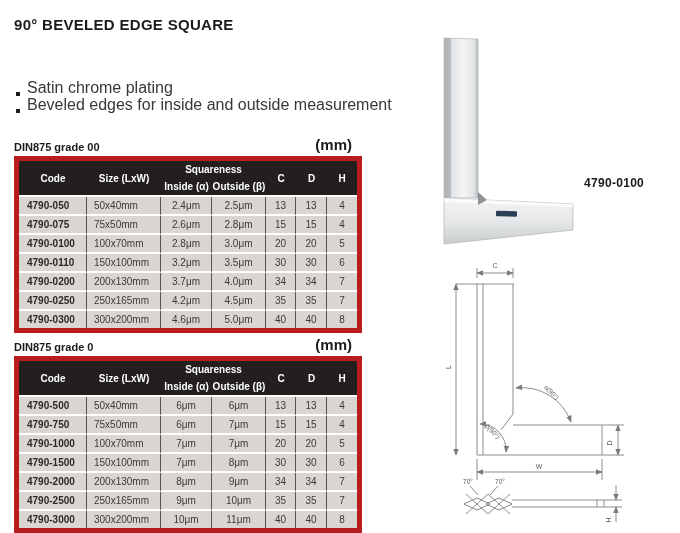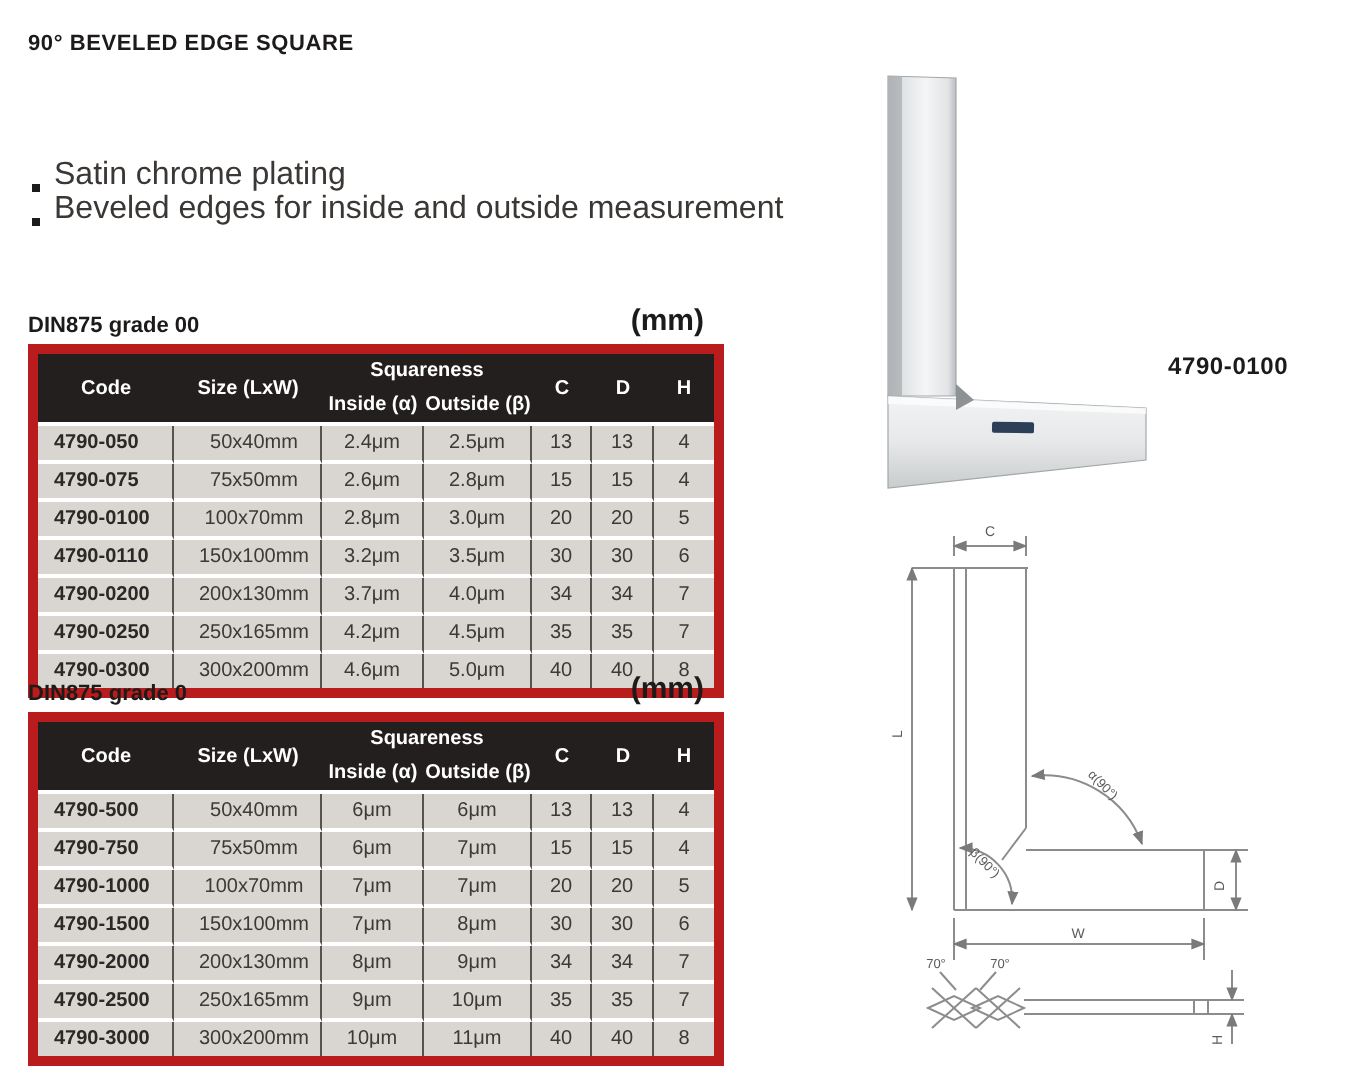--- a/index.html
+++ b/index.html
@@ -3,33 +3,33 @@
 <meta charset="utf-8">
 <style>
   * { margin:0; padding:0; box-sizing:border-box; }
   html,body { width:680px; height:533px; }
   body {
     position:relative; background:#ffffff; overflow:hidden;
     font-family:"Liberation Sans", sans-serif; color:#2e2b29;
   }
   .page-title {
     position:absolute; left:14px; top:16px;
-    font-size:11px; font-weight:bold; letter-spacing:.3px; color:#1d1b1a;
+    font-size:15px; font-weight:bold; letter-spacing:.3px; color:#1d1b1a;
   }
   .features { position:absolute; left:16px; top:79px; }
   .feature-item {
     font-size:16px; color:#3a3734; line-height:17px;
     display:flex; align-items:flex-end;
   }
   .feature-item::before {
     content:""; width:4px; height:4px; background:#1d1b1a;
     display:inline-block; margin-right:7px; flex:0 0 auto;
   }
   .table-block { position:absolute; left:14px; width:338px; }
-  .table-block.t1 { top:152px; }
+  .table-block.t1 { top:136px; }
   .table-block.t2 { top:336px; }
   .label-row {
     display:flex; justify-content:space-between; align-items:flex-end;
     margin-bottom:3px;
   }
   .grade-label { font-size:11px; font-weight:bold; color:#1d1b1a; }
   .unit-label  { font-size:15px; font-weight:bold; color:#1d1b1a; }
   table.spec {
     width:338px; border-collapse:separate; border-spacing:0;
     border:5px solid #b91c1c; table-layout:fixed;
@@ -44,21 +44,21 @@
   table.spec td {
     background:#d9d6d2; font-size:10px; color:#3c3936;
     height:17px; line-height:17px; text-align:center;
     border-bottom:2px solid #ffffff;
     border-right:1px solid #57534f;
     overflow:hidden; white-space:nowrap;
   }
   table.spec td:last-child { border-right:none; }
   table.spec tr:last-child td { border-bottom:none; }
   table.spec td.code { font-weight:bold; color:#2b2826; text-align:left; padding-left:8px;margin-top:44px; }
-  table.spec td.size { text-align:center; padding-left:7px; }
+  table.spec td.size { text-align:left; padding-left:7px; }
   .product-photo { position:absolute; left:420px; top:14px; }
   .product-code {
     position:absolute; left:584px; top:176px;
     font-size:12px; font-weight:bold; color:#1d1b1a; letter-spacing:.3px;
   }
   .tech-diagram { position:absolute; left:428px; top:254px; }
   .dim-text { font-size:7px; fill:#5a5a5a; }
   .dim-text-sm { font-size:6.5px; fill:#5a5a5a; }
 </style>
 </head>

